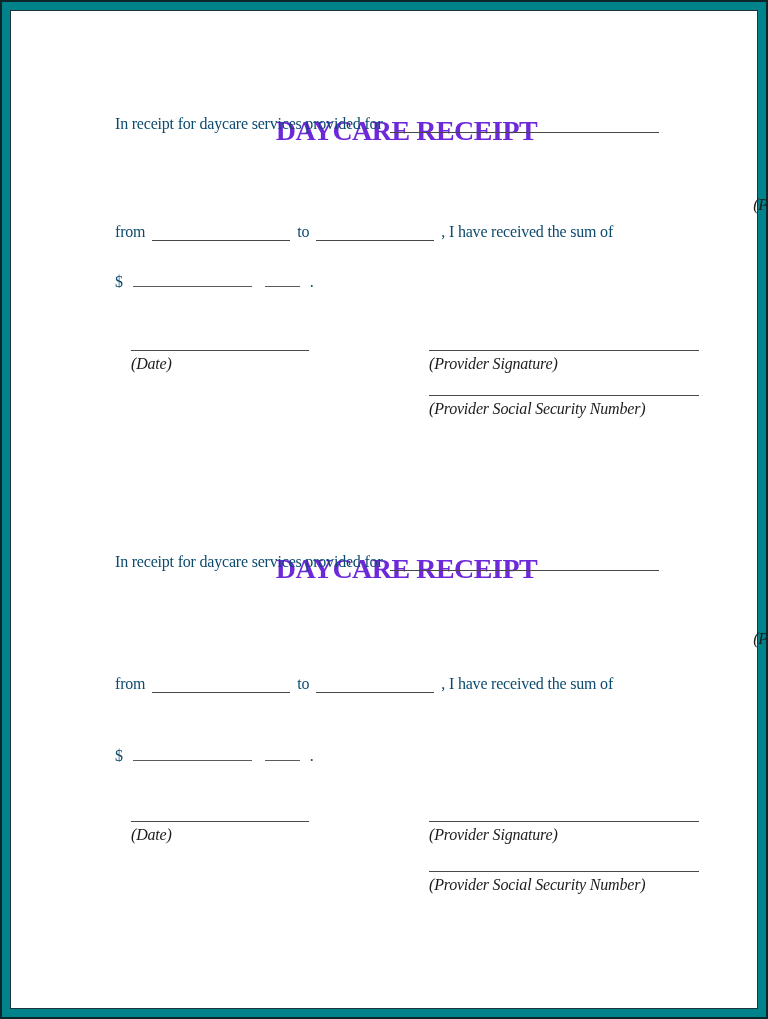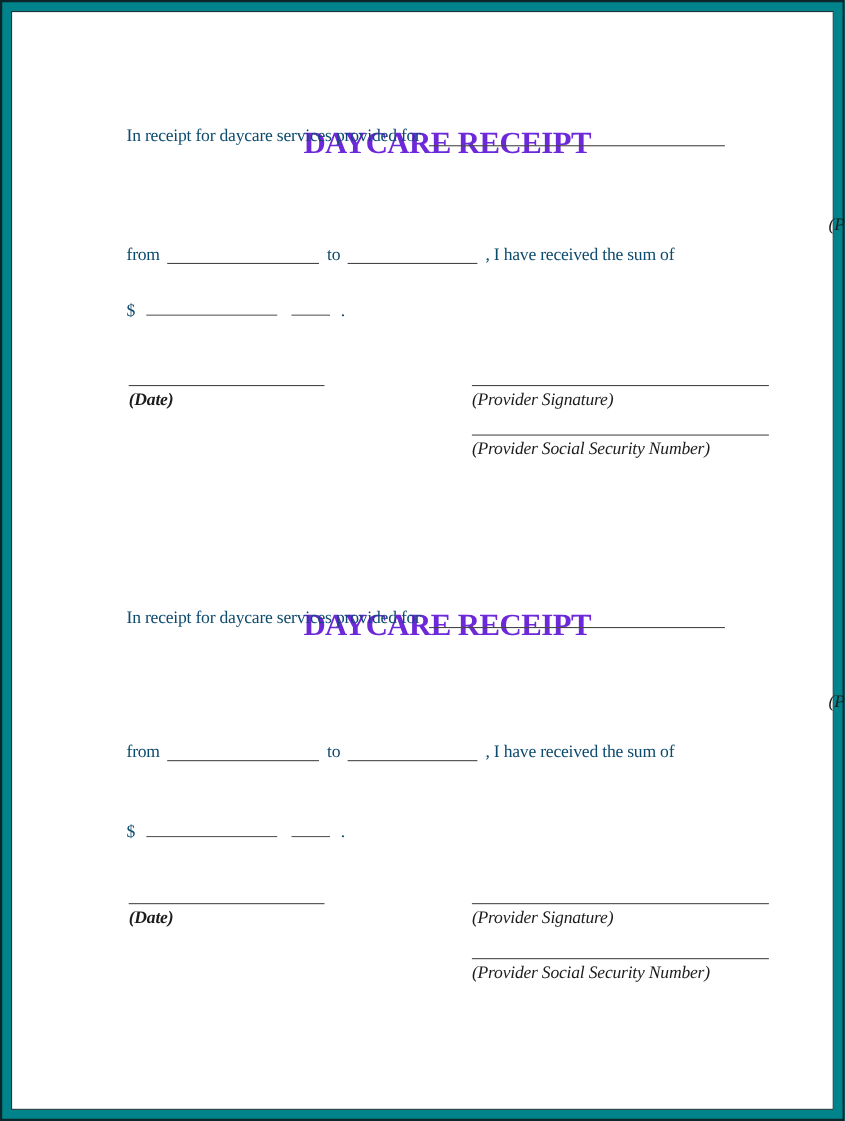--- a/index.html
+++ b/index.html
@@ -40,31 +40,31 @@
   .blank{
     display:inline-block;border-bottom:1.5px solid #474747;height:1em;
   }
   .blank-fill{flex:1;margin-left:7px;border-bottom:1.5px solid #474747;height:14px;align-self:flex-end;}
 
   .s1 .r-parent{top:81px;} .s2 .r-parent{top:77px;}
   .r-parent{margin-left:278px;width:266px;text-align:center;}
   .r-parent{left:278px;width:266px;right:auto;}
 
   .s1 .r-from{top:108px;} .s2 .r-from{top:122px;}
-  .r-from{display:flex;align-items:flex-start;}
+  .r-from{display:flex;align-items:flex-end;}
   .blank-from{width:138px;margin:0 7px;}
   .blank-to{width:118px;margin:0 7px;}
 
   .s1 .r-amount{top:155px;} .s2 .r-amount{top:191px;}
   .blank-dollars{width:119px;margin-left:6px;border-bottom-color:#5a5a5a;}
   .blank-cents{width:35px;margin-left:9px;border-bottom-color:#5a5a5a;}
   .amount-period{margin-left:6px;}
 
   .s1 .r-sign{top:235px;} .s2 .r-sign{top:268px;}
-  .col-left{position:absolute;left:2px;width:178px;font-weight:bold;}
+  .col-left{position:absolute;left:16px;width:178px;}
   .col-right{position:absolute;left:274px;width:270px;margin-left:40px;}
   .sig-line{border-top:1.5px solid #4a4a4a;height:0;}
   .sig-label{margin-top:4px;}
 
   .s1 .r-ssn{top:280px;} .s2 .r-ssn{top:318px;}
 </style>
 </head>
 <body>
 
 <div class="paper">

